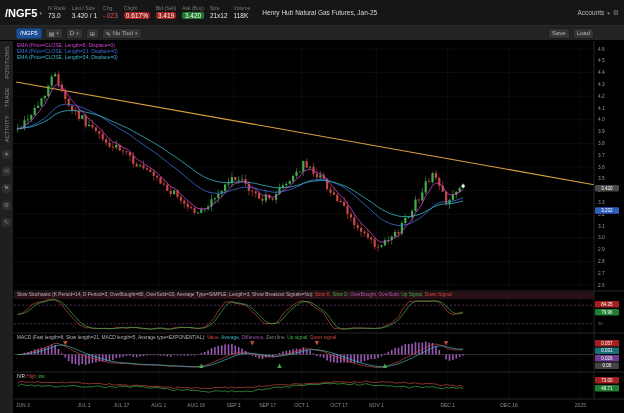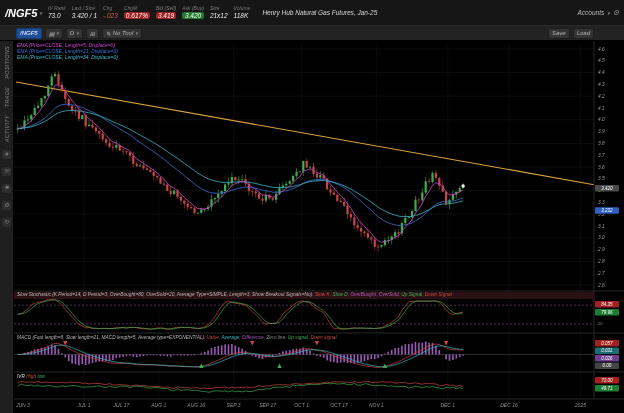--- a/index.html
+++ b/index.html
@@ -1,17 +1,17 @@
 <!DOCTYPE html>
 <html><head>
 <meta charset="utf-8">
 <style>
   * { box-sizing: border-box; margin: 0; padding: 0; }
   body { background:#1a1a1a; font-family:"Liberation Sans",sans-serif; }
-  .app { position:relative; width:624px; height:413px; background:#eab308; overflow:hidden;font-style:italic; }
+  .app { position:relative; width:624px; height:413px; background:#eab308; overflow:hidden; }
 
   
   .qheader { position:absolute; left:0; top:0; width:624px; height:26px; background:#161616;
              border-bottom:1px solid #2a2a2a; display:flex; align-items:center; gap:6px; padding:0 5px; }
   .symbox { display:flex; align-items:center; gap:2px; cursor:pointer; }
   .symbol { font-size:11px; font-weight:bold; color:#fff; }
   .chev { font-size:5px; color:#8a8a8a; }
   .hfield { display:flex; flex-direction:column; justify-content:center; line-height:1.15; }
   .hlabel { font-size:5px; color:#7a7a7a; white-space:nowrap; }
   .hvalue { font-size:6.5px; color:#e8e8e8; white-space:nowrap; }

